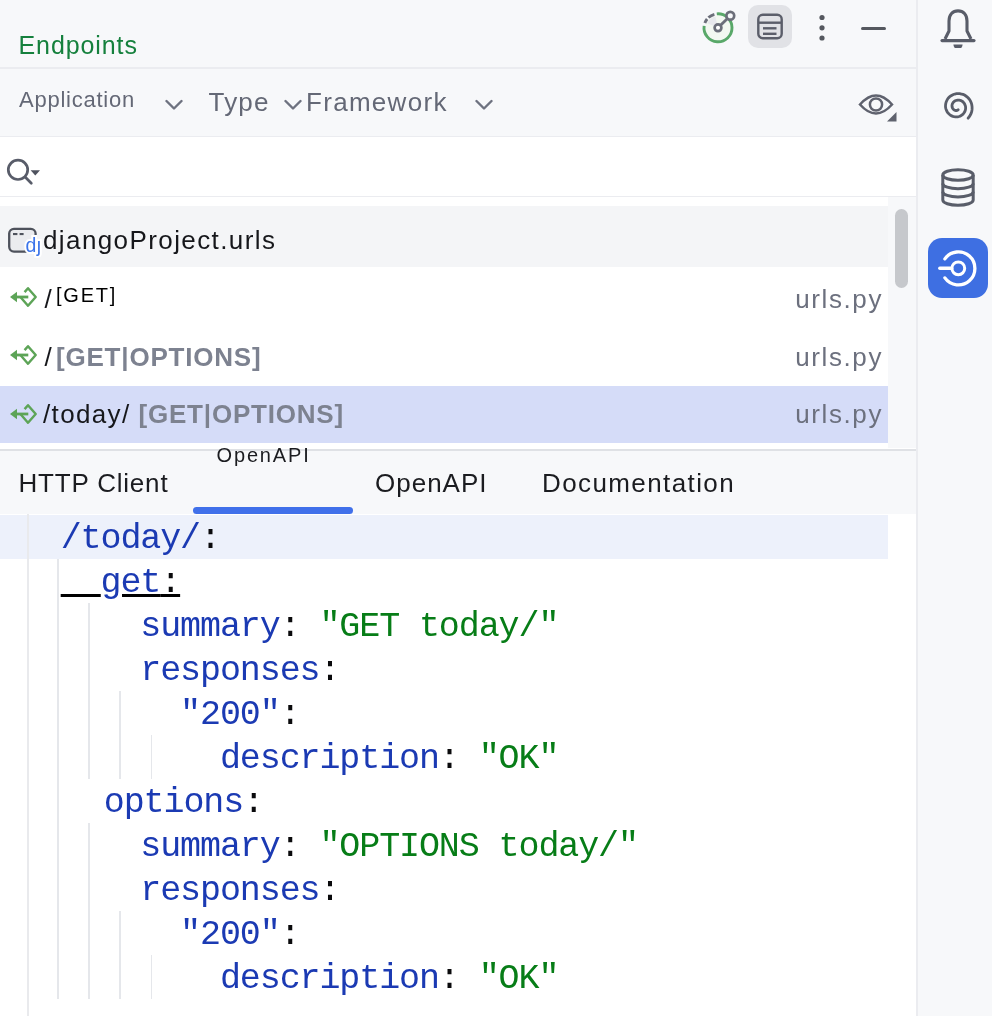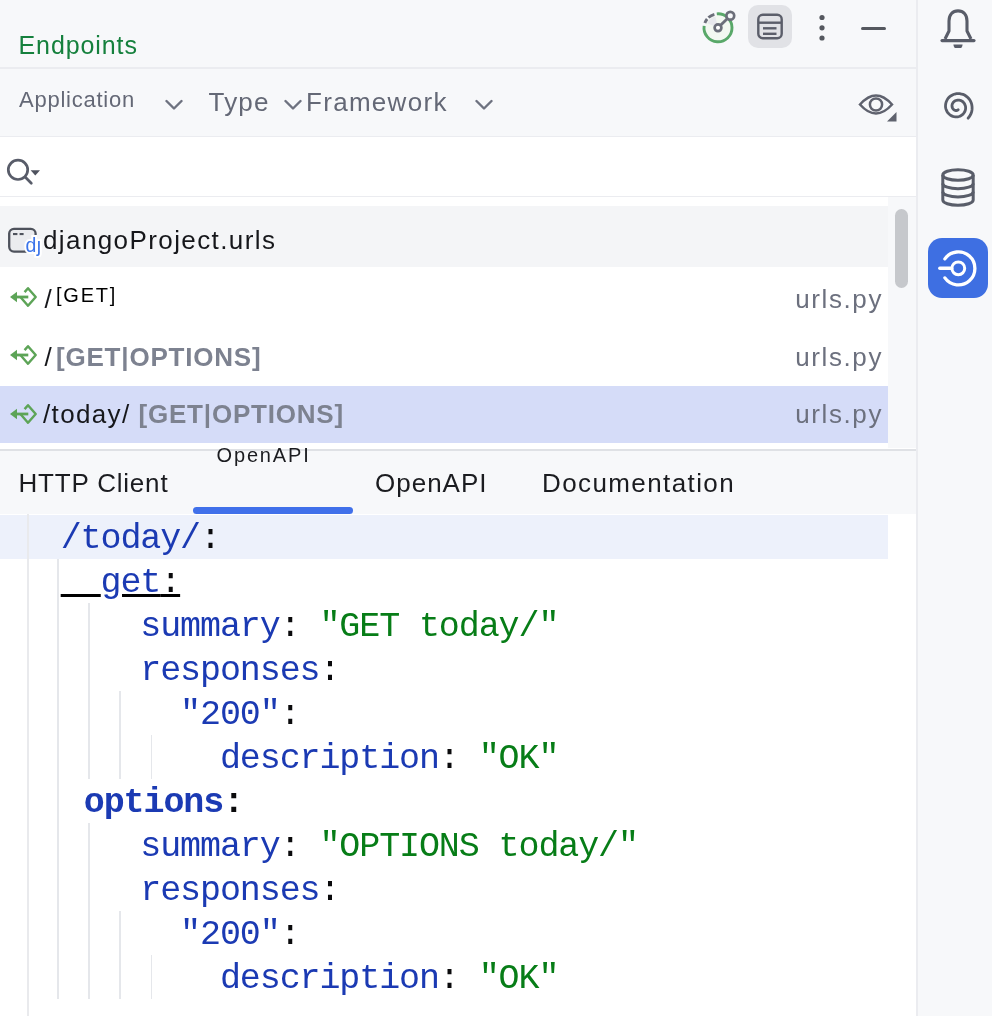--- a/index.html
+++ b/index.html
@@ -163,17 +163,17 @@
 <div class="abs ui" style="left:216.5px;top:444px;font-size:20px;color:#1b1c20;letter-spacing:1.85px;text-align:right;">OpenAPI</div>
 <div class="abs ui" style="left:375px;top:468px;font-size:26px;color:#1b1c20;letter-spacing:1.0px;">OpenAPI</div>
 <div class="abs ui" style="left:542px;top:468px;font-size:26px;color:#1b1c20;letter-spacing:1.4px;">Documentation</div>
 
 <div class="abs mono" style="left:60.7px;top:525.2px;"><span class="kb">/today/</span><span class="bk">:</span></div>
 <div class="abs mono" style="left:60.7px;top:569.2px;text-decoration:underline;">  <span class="kb">get</span><span class="bk">:</span></div>
 <div class="abs mono" style="left:60.7px;top:613.2px;">    <span class="kb">summary</span><span class="bk">:</span> <span class="gs">"GET today/"</span></div>
 <div class="abs mono" style="left:60.7px;top:657.2px;">    <span class="kb">responses</span><span class="bk">:</span></div>
 <div class="abs mono" style="left:60.7px;top:701.2px;">      <span class="kb">"200"</span><span class="bk">:</span></div>
 <div class="abs mono" style="left:60.7px;top:745.2px;">        <span class="kb">description</span><span class="bk">:</span> <span class="gs">"OK"</span></div>
-<div class="abs mono" style="left:44px;top:789.2px;font-weight:bold;">  <span class="kb">options</span><span class="bk">:</span></div>
+<div class="abs mono" style="left:64px;top:789.2px;">  <span class="kb">options</span><span class="bk">:</span></div>
 <div class="abs mono" style="left:60.7px;top:833.2px;">    <span class="kb">summary</span><span class="bk">:</span> <span class="gs">"OPTIONS today/"</span></div>
 <div class="abs mono" style="left:60.7px;top:877.2px;">    <span class="kb">responses</span><span class="bk">:</span></div>
 <div class="abs mono" style="left:60.7px;top:921.2px;">      <span class="kb">"200"</span><span class="bk">:</span></div>
 <div class="abs mono" style="left:60.7px;top:965.2px;">        <span class="kb">description</span><span class="bk">:</span> <span class="gs">"OK"</span></div>
 
 </body></html>

